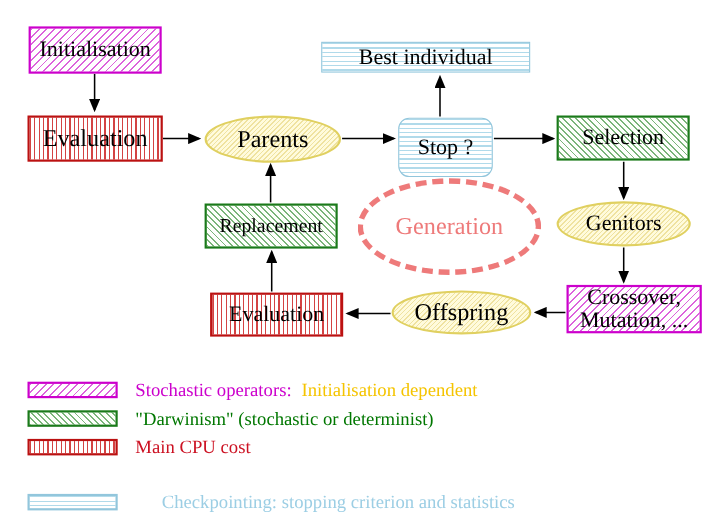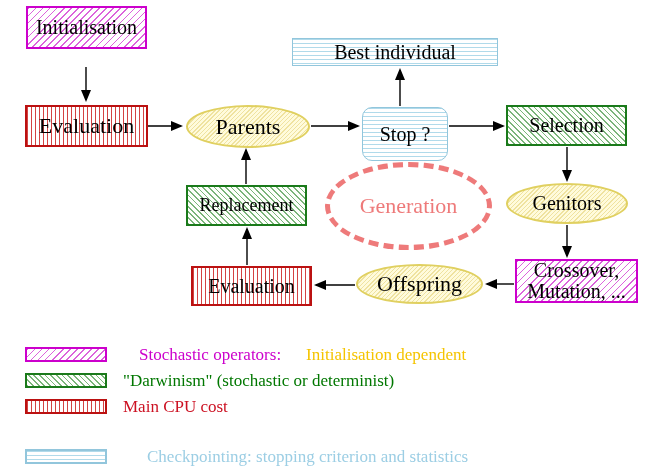--- a/index.html
+++ b/index.html
@@ -74,48 +74,48 @@
     <line x1="400" y1="106" x2="400" y2="70" marker-end="url(#ah)"></line>
     <line x1="449" y1="126" x2="503" y2="126" marker-end="url(#ah)"></line>
     <line x1="567" y1="147" x2="567" y2="180" marker-end="url(#ah)"></line>
     <line x1="567" y1="225" x2="567" y2="256" marker-end="url(#ah)"></line>
     <line x1="514" y1="284" x2="487" y2="284" marker-end="url(#ah)"></line>
     <line x1="355" y1="285" x2="316" y2="285" marker-end="url(#ah)"></line>
     <line x1="247" y1="265" x2="247" y2="229" marker-end="url(#ah)"></line>
     <line x1="246" y1="184" x2="246" y2="150" marker-end="url(#ah)"></line>
   </svg>
 
-  <div class="node hatch-magenta" style="left:26px;top:6px;width:121px;height:43px;">Initialisation</div>
+  <div class="node hatch-magenta" style="left:26px;top:24px;width:121px;height:43px;">Initialisation</div>
 
   <div class="node stripe-red" style="left:25px;top:105px;width:123px;height:42px;font-size:22px;">Evaluation</div>
 
   <div class="node ellipse-yellow" style="left:186px;top:105px;width:124px;height:43px;font-size:22px;">Parents</div>
 
-  <div class="node stripe-cyan" style="left:292px;top:38px;width:206px;height:28px;border-width:1.5px;">Best individual</div>
+  <div class="node stripe-cyan" style="left:292px;top:38px;width:190px;height:28px;border-width:1.5px;">Best individual</div>
 
   <div class="node stripe-cyan rounded" style="left:362px;top:107px;width:86px;height:54px;border-width:1.5px;">Stop ?</div>
 
   <div class="node hatch-green" style="left:186px;top:185px;width:121px;height:41px;font-size:18px;">Replacement</div>
 
   <div class="node hatch-green" style="left:506px;top:105px;width:121px;height:41px;">Selection</div>
 
   <div class="generation-ellipse" style="left:325px;top:162px;width:167px;height:88px;">Generation</div>
 
   <div class="node ellipse-yellow" style="left:506px;top:183px;width:122px;height:41px;">Genitors</div>
 
   <div class="node hatch-magenta two-line" style="left:515px;top:259px;width:123px;height:44px;">
     <div>Crossover,</div>
     <div>Mutation, ...</div>
   </div>
 
   <div class="node ellipse-yellow" style="left:356px;top:264px;width:127px;height:40px;font-size:22px;">Offspring</div>
 
   <div class="node stripe-red" style="left:191px;top:266px;width:121px;height:40px;">Evaluation</div>
 
-  <div class="legend-row" style="top:346px;gap:16px;">
+  <div class="legend-row" style="top:346px;">
     <div class="legend-swatch hatch-magenta"></div>
     <span class="lg-magenta">Stochastic operators:</span>
     <span class="lg-gold">Initialisation dependent</span>
   </div>
 
   <div class="legend-row" style="top:372px;">
     <div class="legend-swatch hatch-green"></div>
     <span class="lg-green">"Darwinism" (stochastic or determinist)</span>
   </div>
 

